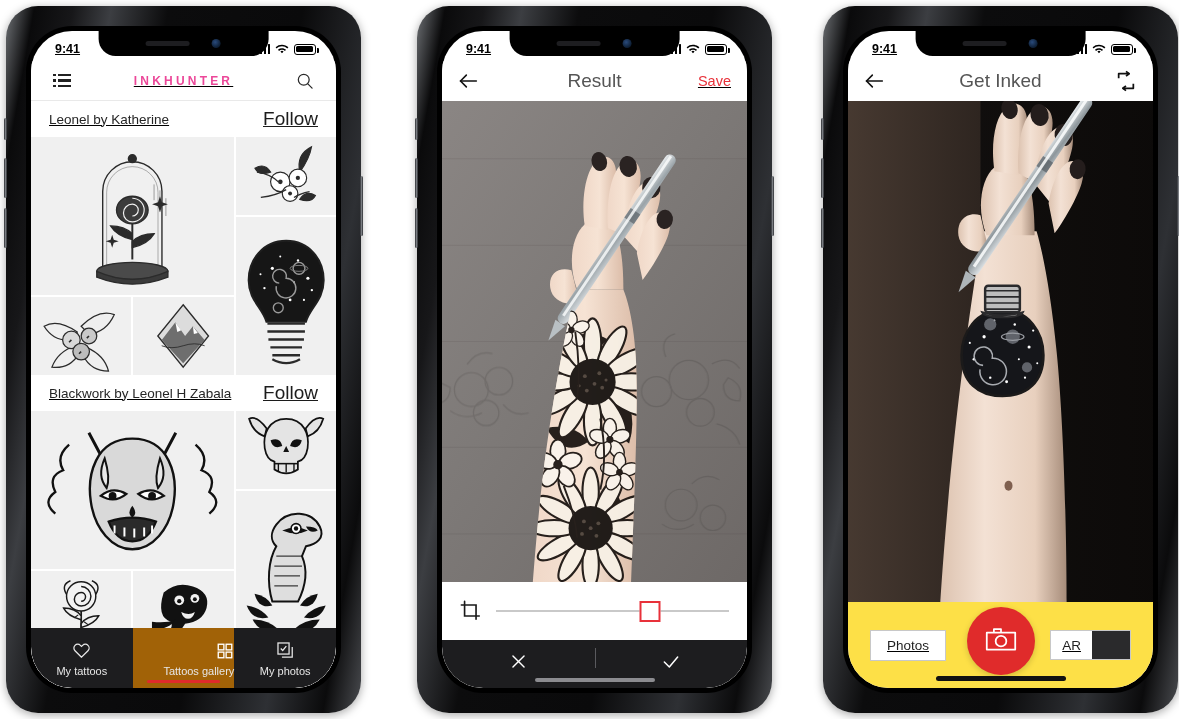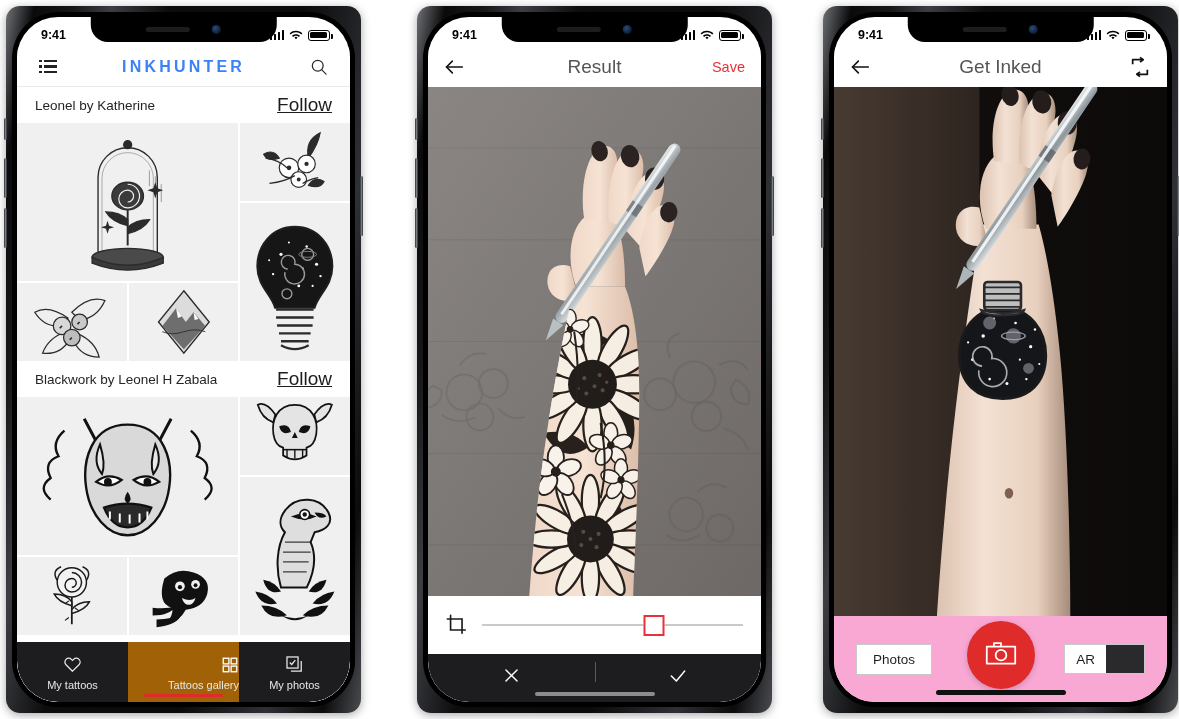--- a/index.html
+++ b/index.html
@@ -11,25 +11,26 @@
   }
   .stage {
     position: relative;
     width: 1179px; height: 719px;
     background: #ffffff;
   }
 
   
   .phone {
     position: absolute;
-    border-radius: 14px;
+    border-radius: 32px;
     background: linear-gradient(100deg,#6f7276 0%, #0a0a0b 6%, #171719 14%, #3c3e42 22%,
                                  #0c0c0d 34%, #0a0a0b 62%, #2e3034 80%, #0b0b0c 92%, #4a4c50 100%);
-    padding: 6px;
+    padding: 20px;
     box-shadow: 0 2px 10px rgba(0,0,0,.35);
+    text-decoration: underline;
   }
   .phone-inner {
     position: relative;
     width: 100%; height: 100%;
     border-radius: 46px;
     background: #000;
     padding: 5px;
   }
   .screen {
     position: relative;
@@ -81,21 +82,21 @@
   .batt i { position:absolute; left:1.3px; top:1.3px; bottom:1.3px; width: 16.5px; background:#000; border-radius:1.5px; }
 
   
   .appbar {
     height: 40px; background: #fff;
     display: flex; align-items: center; justify-content: space-between;
     padding: 0 18px;
     border-bottom: 1px solid #e9e9e9;
   }
   .brand {
-    font-size: 16px; font-weight: bold; letter-spacing: 3.2px; color: #3b82f6;
+    font-size: 12px; font-weight: bold; letter-spacing: 3.2px; color: #ec4899;
   }
   .icon-btn { width: 26px; height: 26px; display: flex; align-items:center; justify-content:center; cursor: pointer; }
 
   .hamburger { width: 19px; display: flex; flex-direction: column; gap: 3.5px; }
   .hamburger span { display: flex; align-items: center; gap: 2.5px; }
   .hamburger span i { display:block; height: 2.2px; background: #222; }
   .hamburger span i:first-child { width: 3px; }
   .hamburger span i:last-child { width: 13px; }
 
   
@@ -174,21 +175,21 @@
   }
   .dark-bar .divider { position: absolute; left: 50%; top: 8px; width: 1px; height: 20px; background: #5a5a5e; }
   .db-btn { color: #fff; font-size: 19px; width: 50px; text-align: center; cursor: pointer; }
   .home-ind { position: absolute; left: 50%; bottom: 6px; transform: translateX(-50%);
               width: 120px; height: 4px; border-radius: 3px; background: #cfcfd2; }
   .home-ind.dark { background: #0f0f10; }
 
   
   .camera-area { position: relative; flex: 1; overflow: hidden; background: #1b1512; }
   .shutter-bar {
-    height: 86px; background: #f9a8d4; position: relative;
+    height: 86px; background: #fde047; position: relative;
     display: flex; align-items: center; justify-content: space-between;
     padding: 0 22px;
   }
   .photos-btn {
     border: 1px solid #c8c8c8; background: #fff; color: #1f1f1f;
     font-size: 13.5px; padding: 7px 16px; cursor: pointer;
   }
   .shutter {
     position: absolute; left: 50%; top: 50%; transform: translate(-50%,-56%);
     width: 68px; height: 68px; border-radius: 50%; background: #e02b2b;

